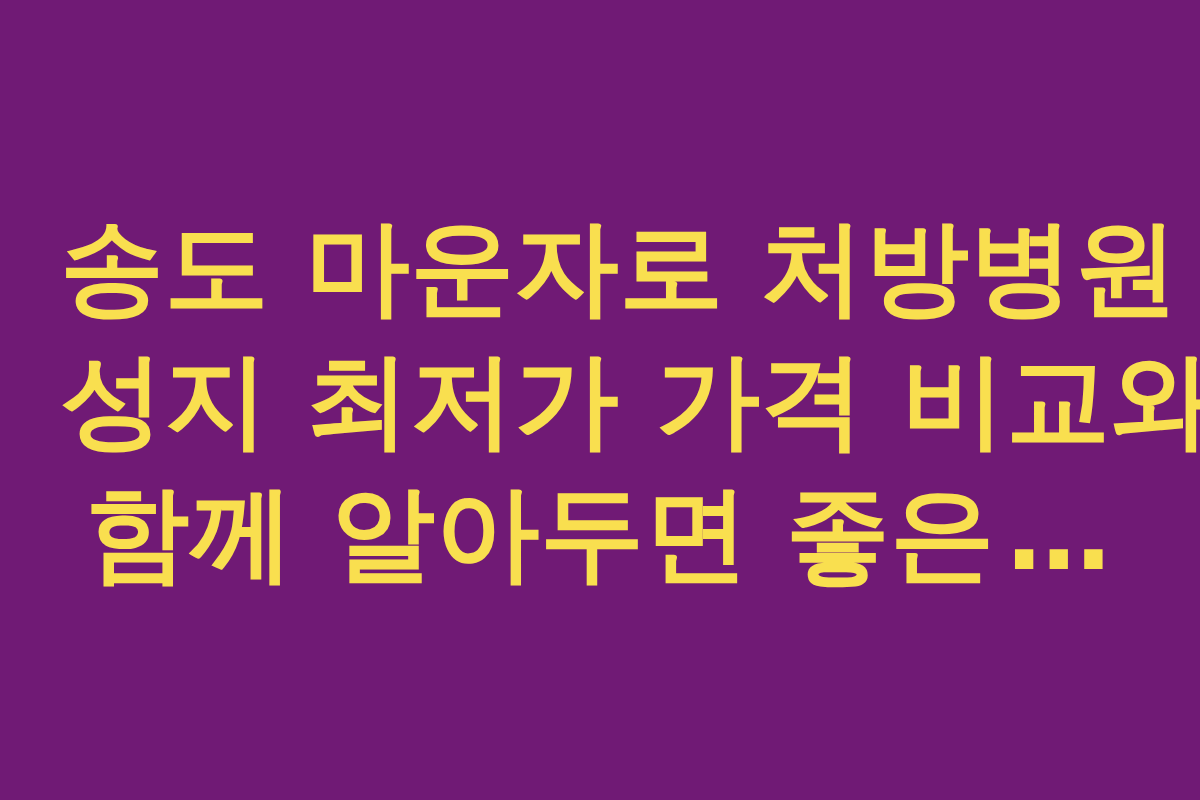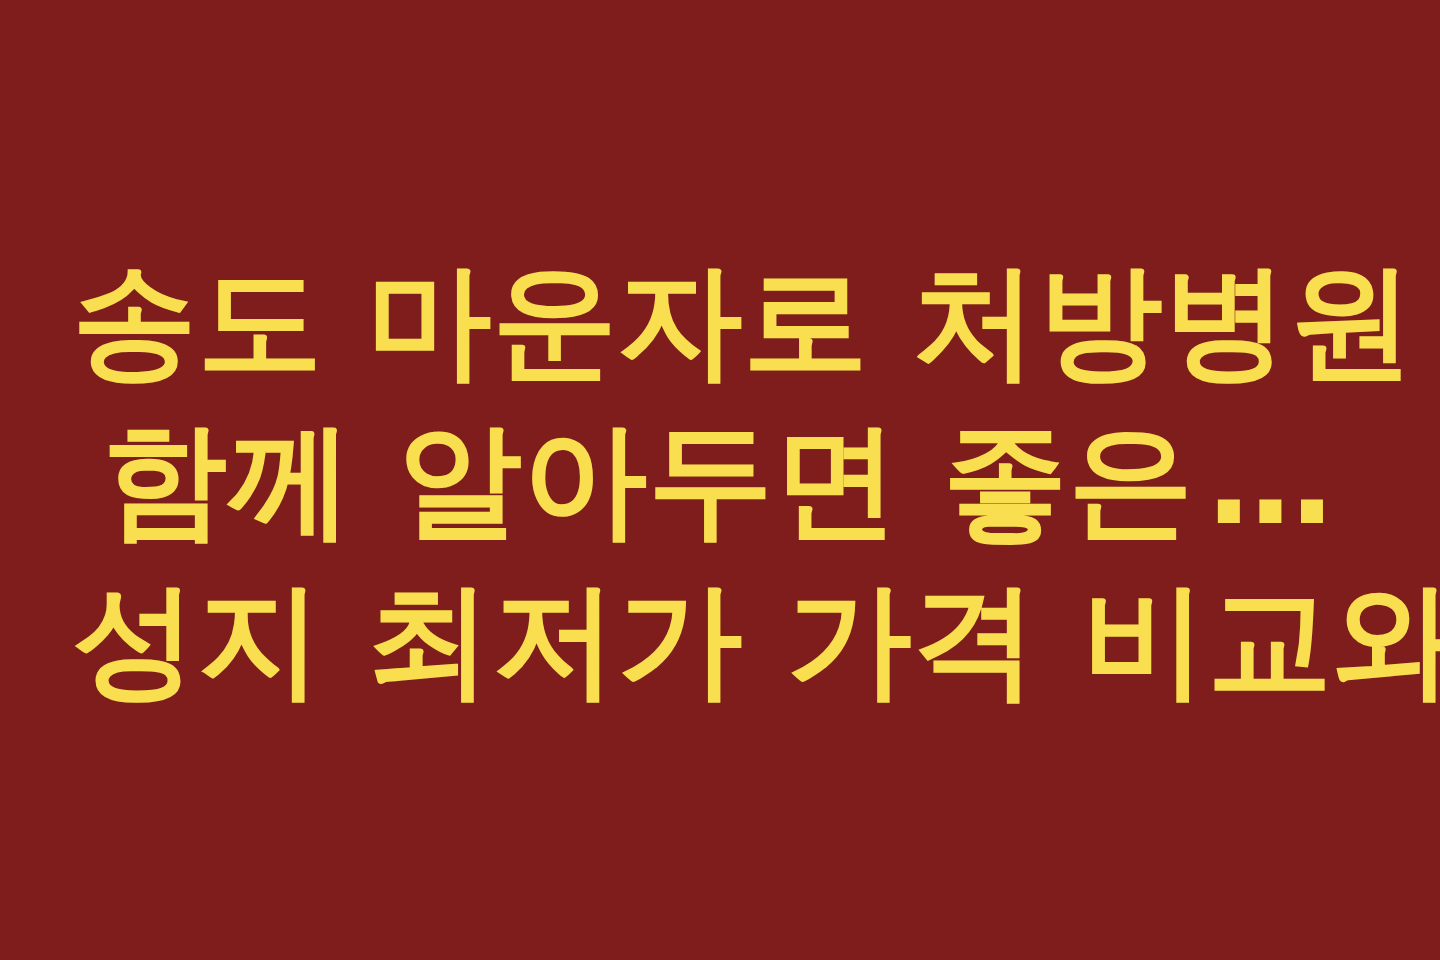--- a/index.html
+++ b/index.html
@@ -47,25 +47,25 @@
   }
 
   .title-line.line-3 .ellipsis {
     letter-spacing: 4px;
     padding-left: 12px;
   }
 </style>
 </head>
 <body>
 
-<div class="card" style="background: #7f1d1d;">
+<div class="card" style="background: #701a75;">
 
   <div class="title-block">
 
     <span class="title-line line-1" style="color: rgb(249, 223, 79);">송도 마운자로 처방병원</span>
 
+    <span class="title-line line-2" style="color: rgb(249, 223, 79);">성지 최저가 가격 비교와</span>
+
     <span class="title-line line-3" style="color: rgb(249, 223, 79);"><span>함께 알아두면 좋은</span><span class="ellipsis">…</span></span>
-
-    <span class="title-line line-2" style="color: rgb(249, 223, 79);">성지 최저가 가격 비교와</span>
 
   </div>
 
 </div>
 
 </body></html>

